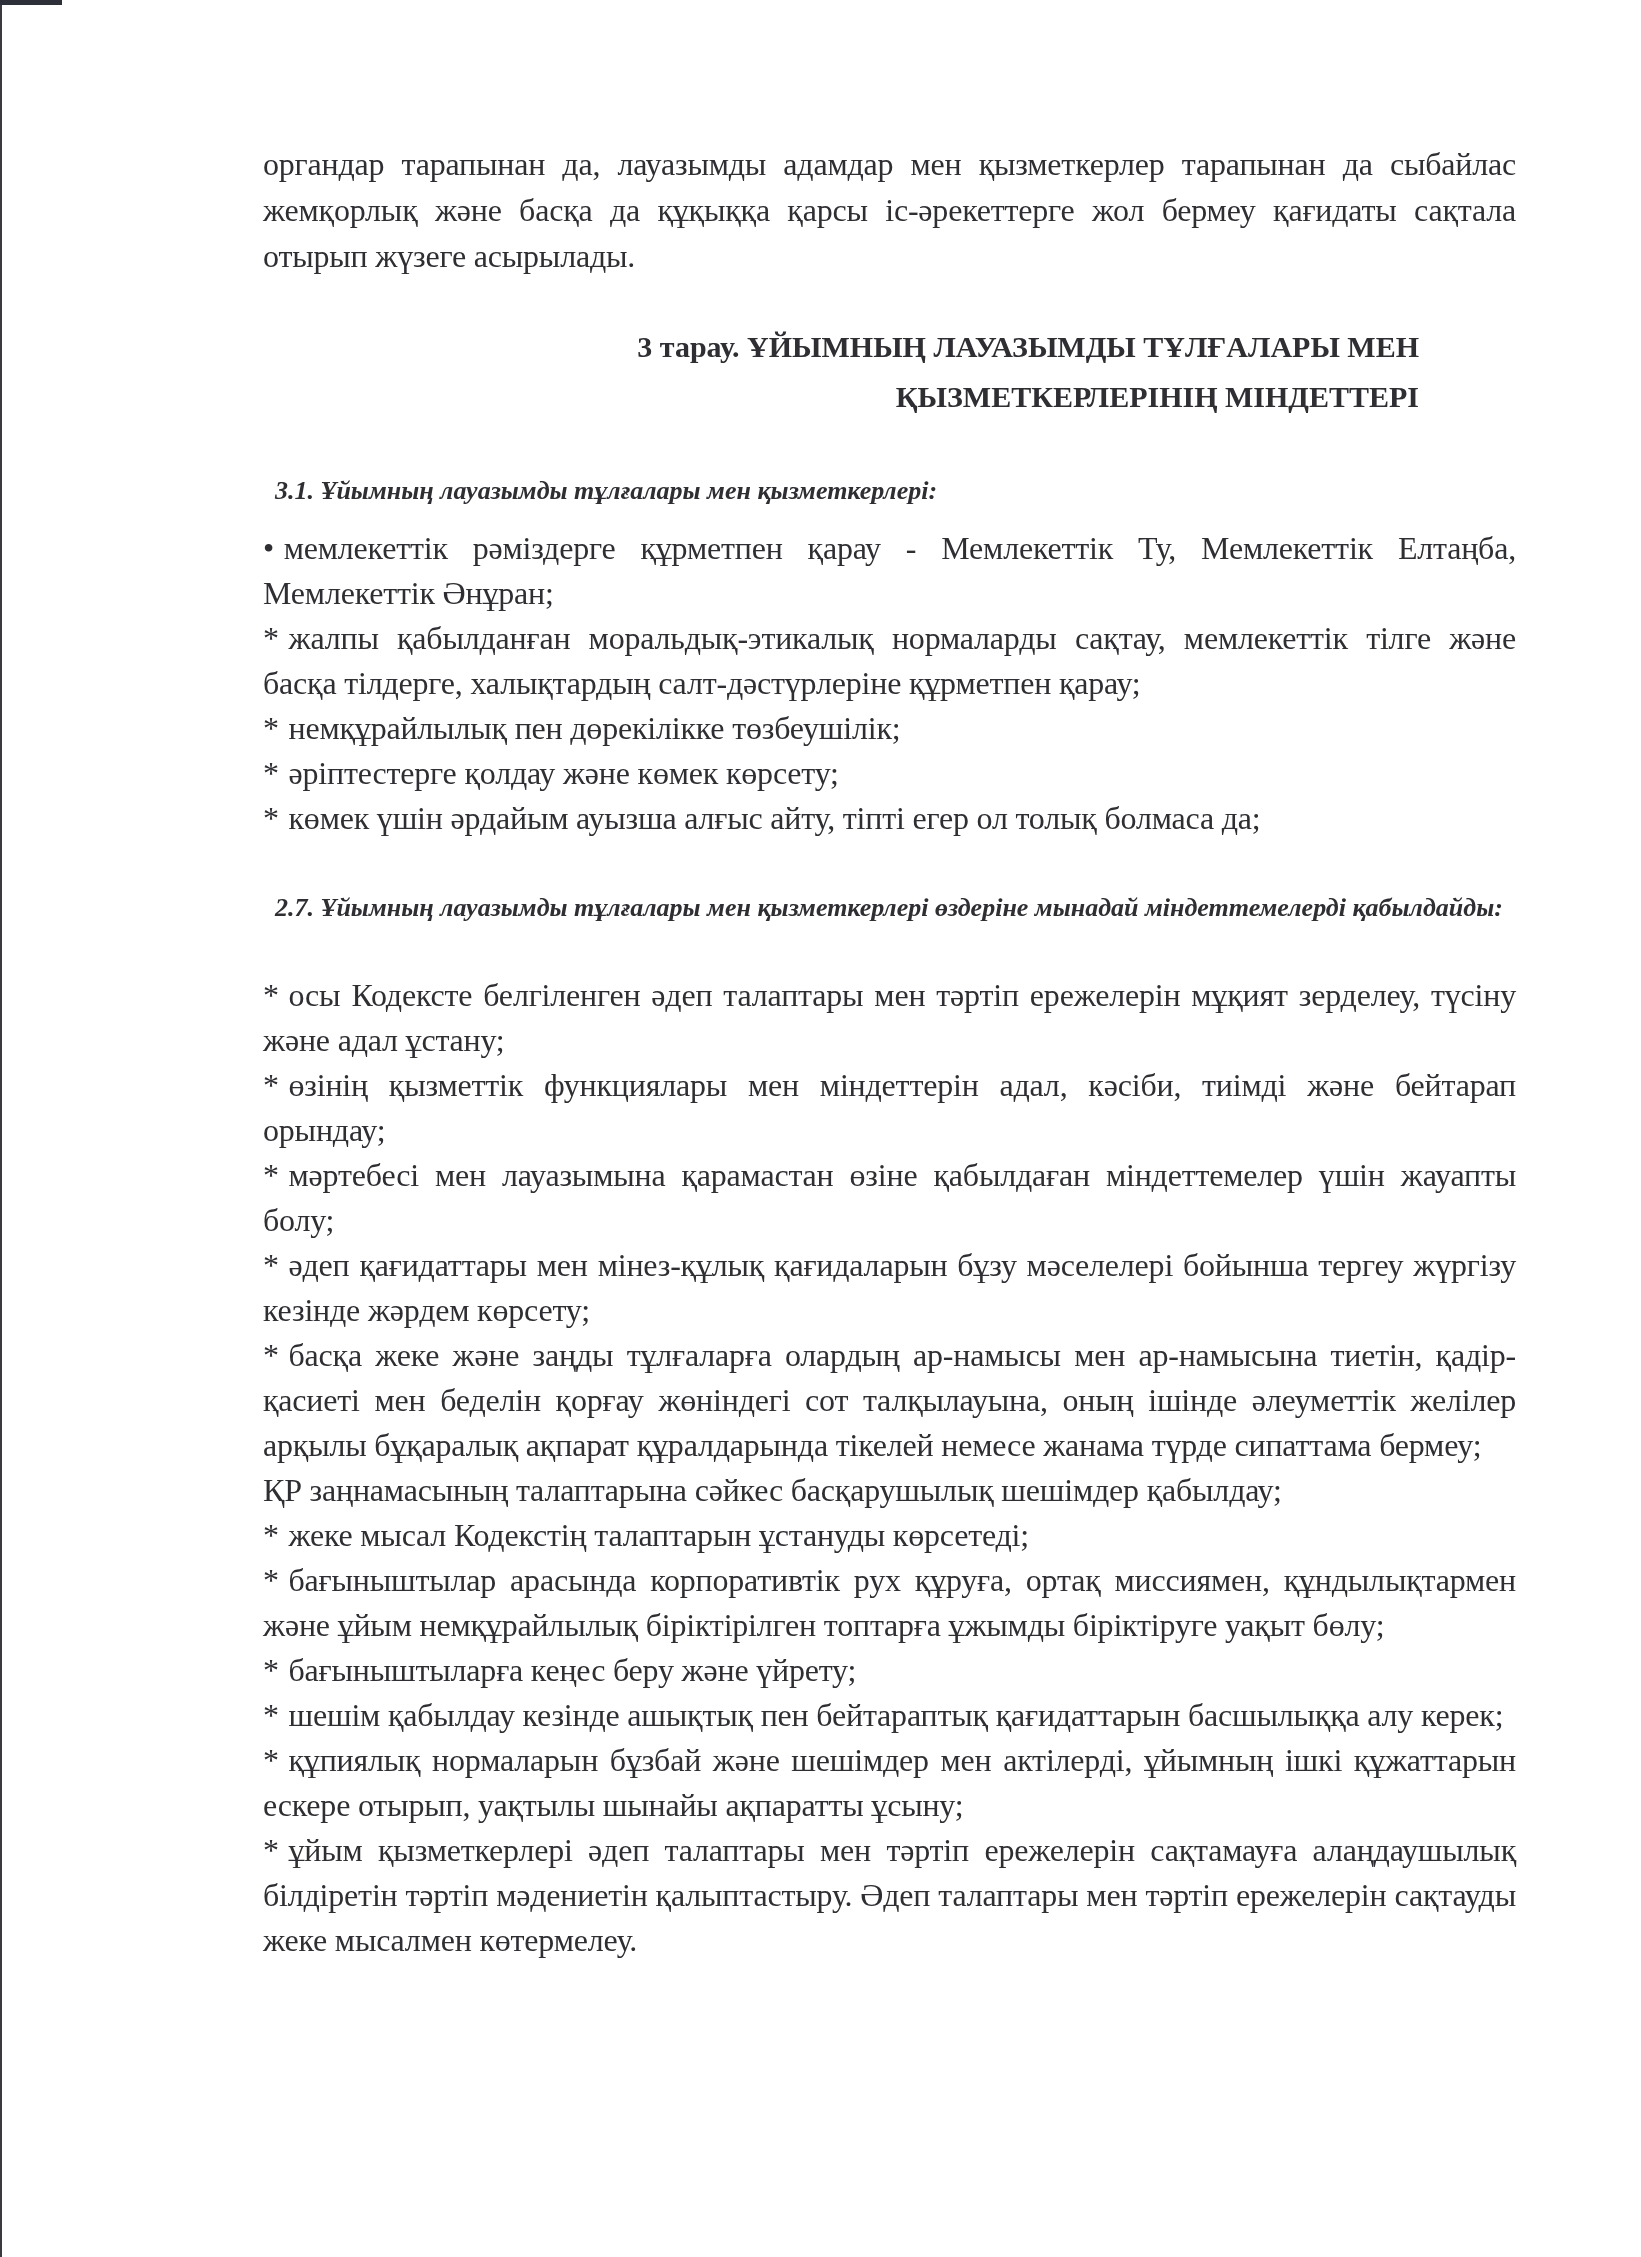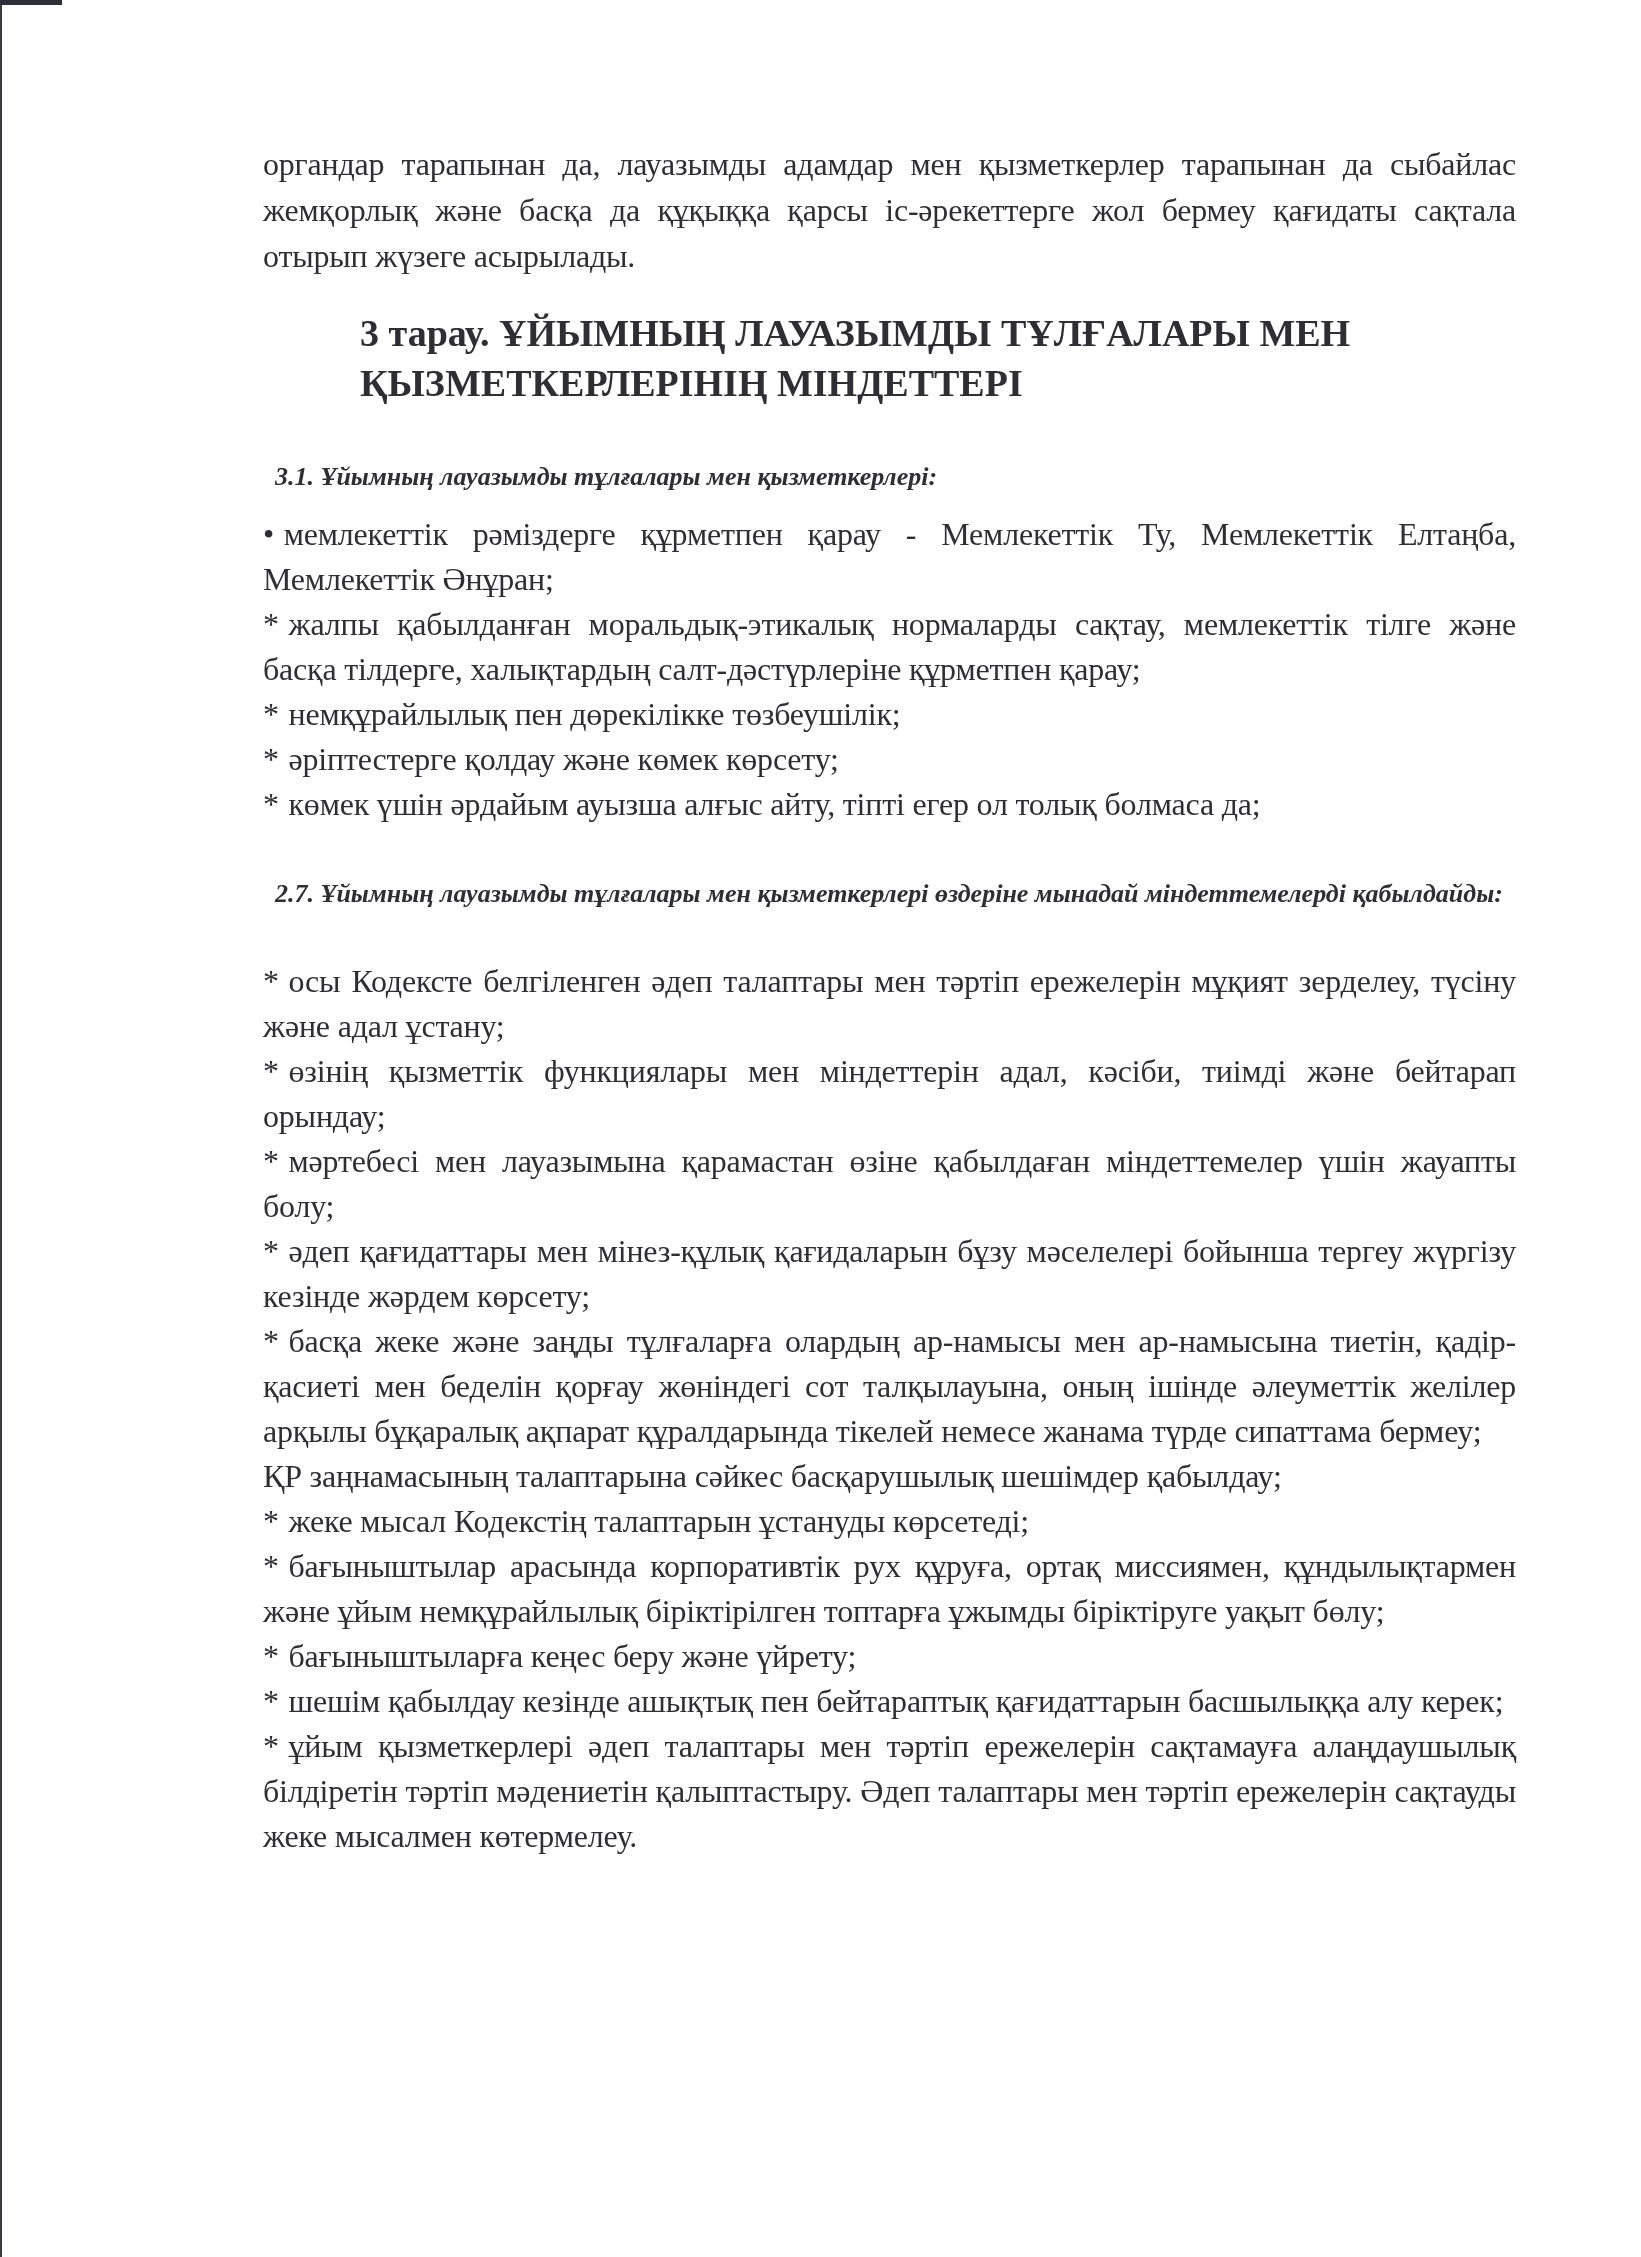--- a/index.html
+++ b/index.html
@@ -37,24 +37,24 @@
       font-size: 32px;
       line-height: 46px;
       margin: 0;
       text-align: justify;
       text-align-last: left;
       letter-spacing: -0.2px;
     }
     .chapter-title {
       font-family: "Liberation Serif", "DejaVu Serif", serif;
       font-weight: bold;
-      font-size: 38px;
+      font-size: 30px;
       line-height: 50px;
-      text-align: left;
-      margin: 29px 0 0 0;
+      text-align: right;
+      margin: 43px 0 0 0;
       padding: 0 97px;
     }
     .chapter-title span { display: block; }
     .section-heading {
       font-weight: bold;
       font-style: italic;
       font-size: 26px;
       line-height: 46px;
       margin: 12px;
       text-align: justify;
@@ -106,17 +106,18 @@
     <li><span class="marker">*</span><span>осы Кодексте белгіленген әдеп талаптары мен тәртіп ережелерін мұқият зерделеу, түсіну және адал ұстану;</span></li>
     <li><span class="marker">*</span><span>өзінің қызметтік функциялары мен міндеттерін адал, кәсіби, тиімді және бейтарап орындау;</span></li>
     <li><span class="marker">*</span><span>мәртебесі мен лауазымына қарамастан өзіне қабылдаған міндеттемелер үшін жауапты болу;</span></li>
     <li><span class="marker">*</span><span>әдеп қағидаттары мен мінез-құлық қағидаларын бұзу мәселелері бойынша тергеу жүргізу кезінде жәрдем көрсету;</span></li>
     <li><span class="marker">*</span><span>басқа жеке және заңды тұлғаларға олардың ар-намысы мен ар-намысына тиетін, қадір-қасиеті мен беделін қорғау жөніндегі сот талқылауына, оның ішінде әлеуметтік желілер арқылы бұқаралық ақпарат құралдарында тікелей немесе жанама түрде сипаттама бермеу;</span></li>
     <li><span>ҚР заңнамасының талаптарына сәйкес басқарушылық шешімдер қабылдау;</span></li>
     <li><span class="marker">*</span><span>жеке мысал Кодекстің талаптарын ұстануды көрсетеді;</span></li>
     <li><span class="marker">*</span><span>бағыныштылар арасында корпоративтік рух құруға, ортақ миссиямен, құндылықтармен және ұйым немқұрайлылық біріктірілген топтарға ұжымды біріктіруге уақыт бөлу;</span></li>
     <li><span class="marker">*</span><span>бағыныштыларға кеңес беру және үйрету;</span></li>
     <li><span class="marker">*</span><span>шешім қабылдау кезінде ашықтық пен бейтараптық қағидаттарын басшылыққа алу керек;</span></li>
+    <li><span class="marker">*</span><span>құпиялық нормаларын бұзбай және шешімдер мен актілерді, ұйымның ішкі құжаттарын ескере отырып, уақтылы шынайы ақпаратты ұсыну;</span></li>
     <li><span class="marker">*</span><span>ұйым қызметкерлері әдеп талаптары мен тәртіп ережелерін сақтамауға алаңдаушылық білдіретін тәртіп мәдениетін қалыптастыру. Әдеп талаптары мен тәртіп ережелерін сақтауды жеке мысалмен көтермелеу.</span></li>
   </ul>
 
 </div>
 
 
 </body></html>

